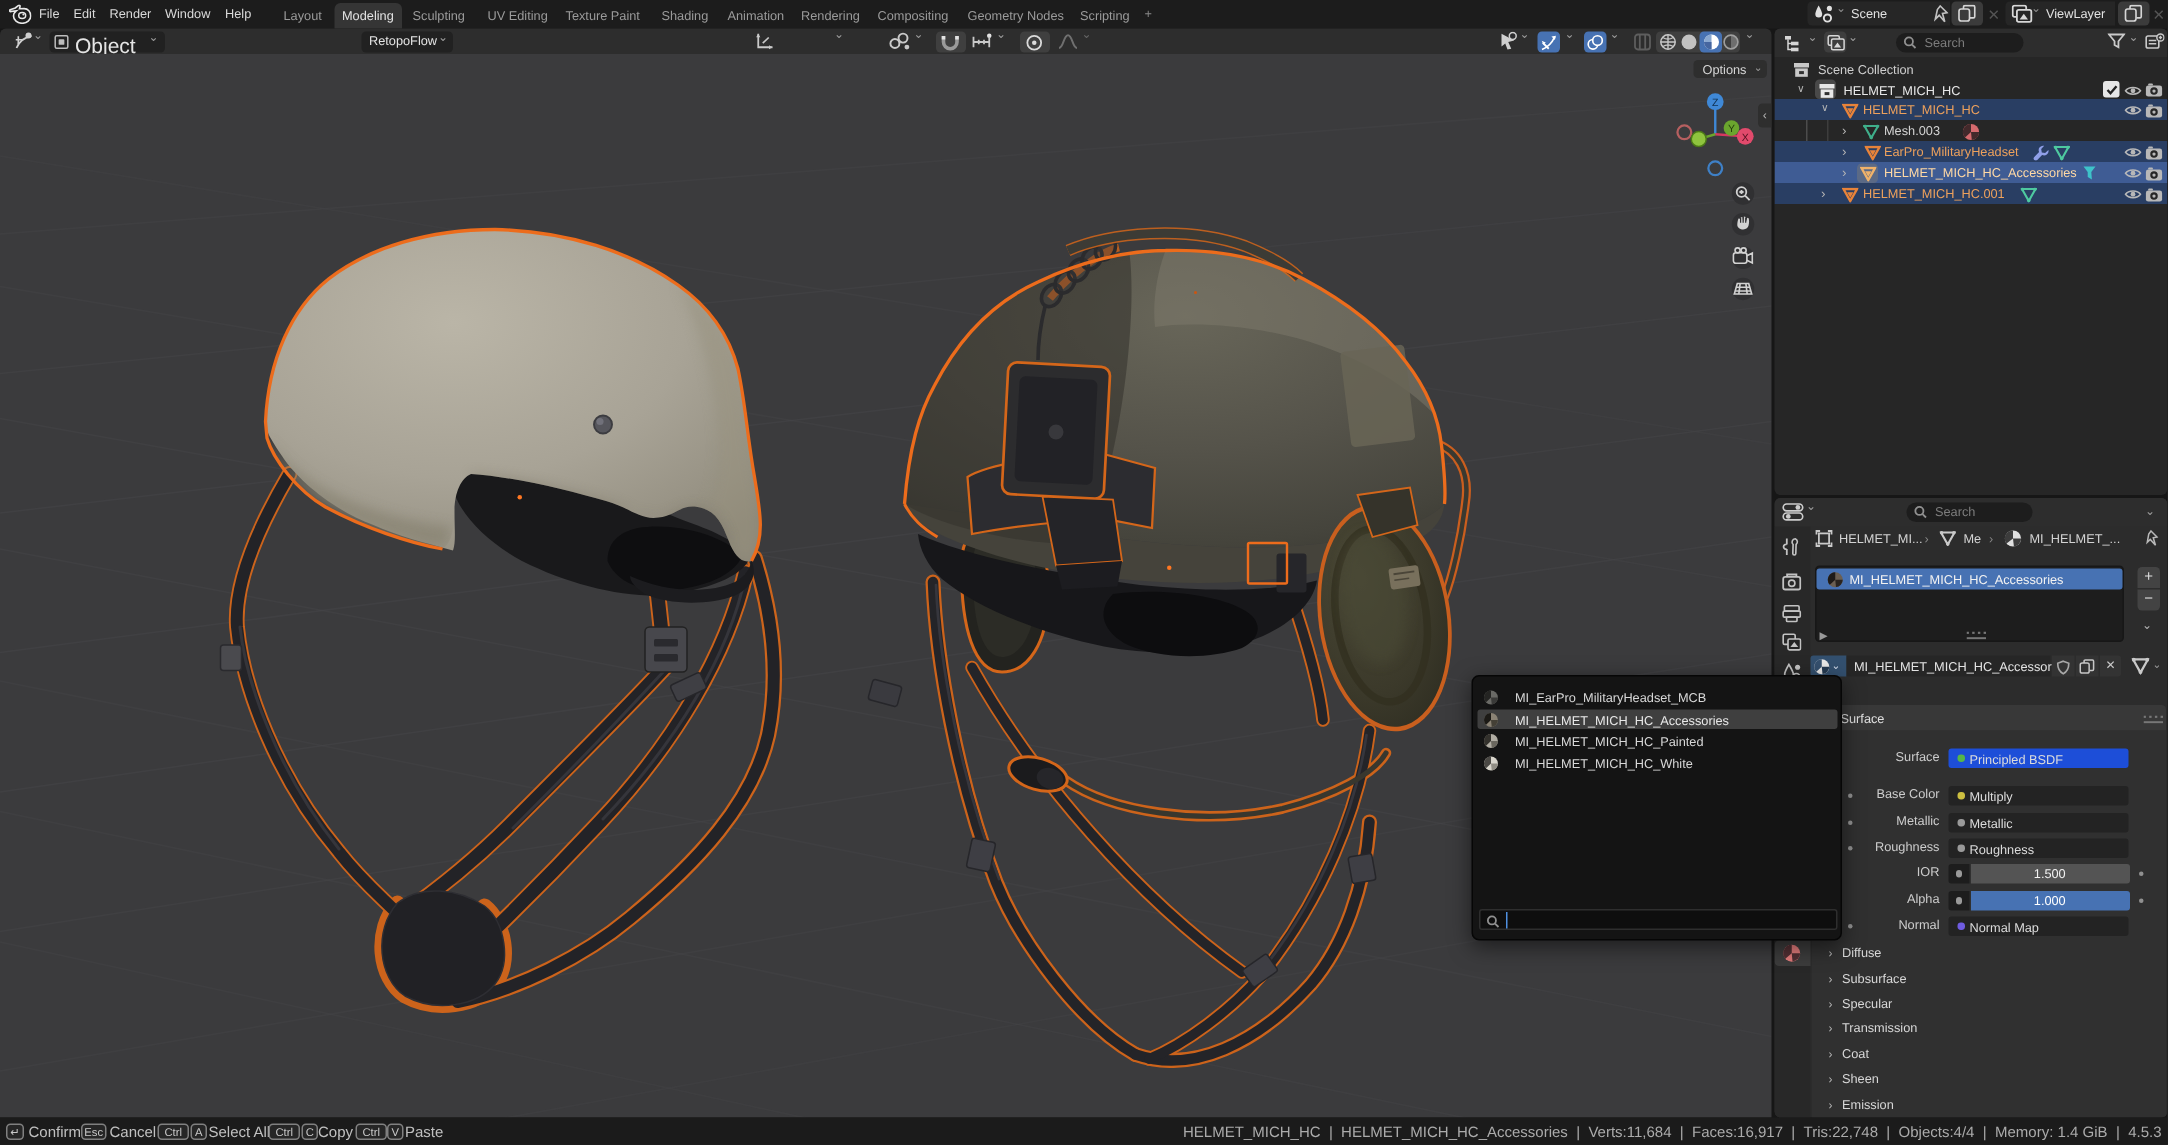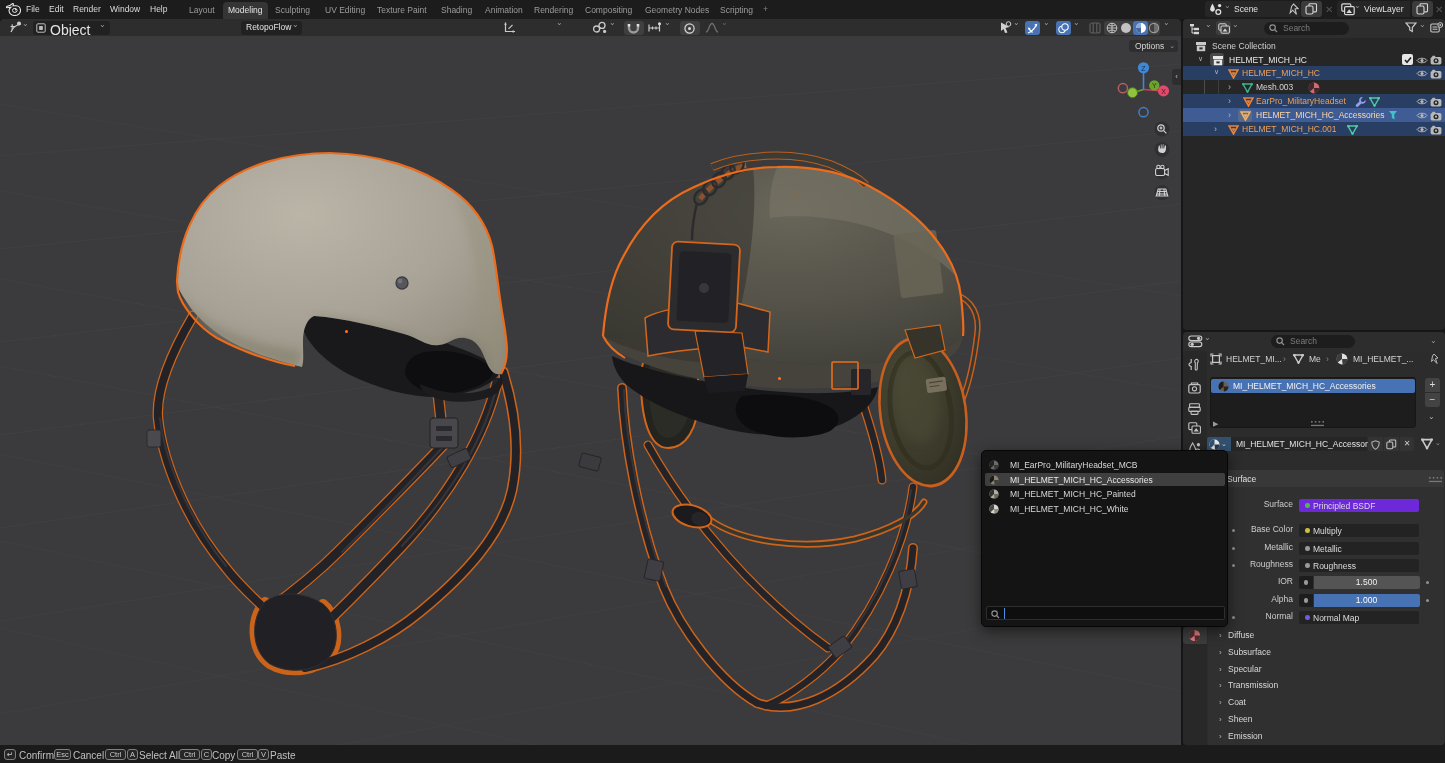--- a/index.html
+++ b/index.html
@@ -777,21 +777,21 @@
           <rect x="0" y="0" width="1.6" height="1.6"></rect>
           <rect x="3.8" y="0" width="1.6" height="1.6"></rect>
           <rect x="7.6" y="0" width="1.6" height="1.6"></rect>
           <rect x="11.4" y="0" width="1.6" height="1.6"></rect>
           <rect x="0" y="3.8" width="13" height="1.3"></rect>
         </g>
       </svg>
   </div>
   <div class="abs" style="left:25px;top:155px;width:236px;height:258px;background:#303030"></div>
   <div class="abs" style="left:20px;top:167px;width:90px;text-align:right;color:#cdcdcd">Surface</div>
-    <div class="abs" style="left:116px;top:167px;width:120px;height:13px;background:#6d28d9;border-radius:2px">
+    <div class="abs" style="left:116px;top:167px;width:120px;height:13px;background:#1d4ed8;border-radius:2px">
       <span class="abs" style="left:6px;top:4.2px;width:4.6px;height:4.6px;border-radius:50%;background:#55b649"></span>
       <span class="abs" style="left:14px;top:1.5px;color:#dcdcdc">Principled BSDF</span>
     </div>
     <span class="abs" style="left:49px;top:197px;width:3.4px;height:3.4px;border-radius:50%;background:#909090"></span>
     <div class="abs" style="left:20px;top:192px;width:90px;text-align:right;color:#cdcdcd">Base Color</div>
     <div class="abs" style="left:116px;top:192px;width:120px;height:13px;background:#232323;border-radius:2px">
       <span class="abs" style="left:6px;top:4.2px;width:4.6px;height:4.6px;border-radius:50%;background:#cdbf40"></span>
       <span class="abs" style="left:14px;top:1.5px;color:#dcdcdc">Multiply</span>
     </div>
     <span class="abs" style="left:49px;top:215px;width:3.4px;height:3.4px;border-radius:50%;background:#909090"></span>
@@ -846,20 +846,21 @@
   <span class="abs" style="left:73px;top:5px;color:#c0c0c0">Cancel</span>
   <span class="key" style="position:absolute;left:105px;top:3.5px;width:21px;text-align:center">Ctrl</span>
   <span class="key" style="position:absolute;left:127px;top:3.5px;width:11px;text-align:center">A</span>
   <span class="abs" style="left:139px;top:5px;color:#c0c0c0">Select All</span>
   <span class="key" style="position:absolute;left:179px;top:3.5px;width:21px;text-align:center">Ctrl</span>
   <span class="key" style="position:absolute;left:201px;top:3.5px;width:11px;text-align:center">C</span>
   <span class="abs" style="left:212px;top:5px;color:#c0c0c0">Copy</span>
   <span class="key" style="position:absolute;left:237px;top:3.5px;width:21px;text-align:center">Ctrl</span>
   <span class="key" style="position:absolute;left:258px;top:3.5px;width:11px;text-align:center">V</span>
   <span class="abs" style="left:270px;top:5px;color:#c0c0c0">Paste</span>
+  <span class="abs" style="right:4px;top:5px;color:#ababab">HELMET_MICH_HC&nbsp; | &nbsp;HELMET_MICH_HC_Accessories&nbsp; | &nbsp;Verts:11,684&nbsp; | &nbsp;Faces:16,917&nbsp; | &nbsp;Tris:22,748&nbsp; | &nbsp;Objects:4/4&nbsp; | &nbsp;Memory: 1.4 GiB&nbsp; | &nbsp;4.5.3</span>
 </div>
 <div id="popup">
   <svg class="abs" style="left:7px;top:9px" width="10" height="10" viewBox="0 0 10 10">
       <circle cx="5" cy="5" r="4.6" fill="#6a6a66"></circle>
       <path d="M5 0.4 A4.6 4.6 0 0 0 1.7 8.2 L5 5 Z" fill="#242422"></path>
       <path d="M9.6 5 A4.6 4.6 0 0 1 5.5 9.6 L5 5 Z" fill="#3a3a38"></path>
     </svg>
   <span class="abs" style="left:28px;top:9px;color:#d8d8d8">MI_EarPro_MilitaryHeadset_MCB</span>
   <div class="abs" style="left:3px;top:21.5px;width:240px;height:13.5px;background:#3f3f3f;border-radius:2px"></div>
   <svg class="abs" style="left:7px;top:23.5px" width="10" height="10" viewBox="0 0 10 10">

